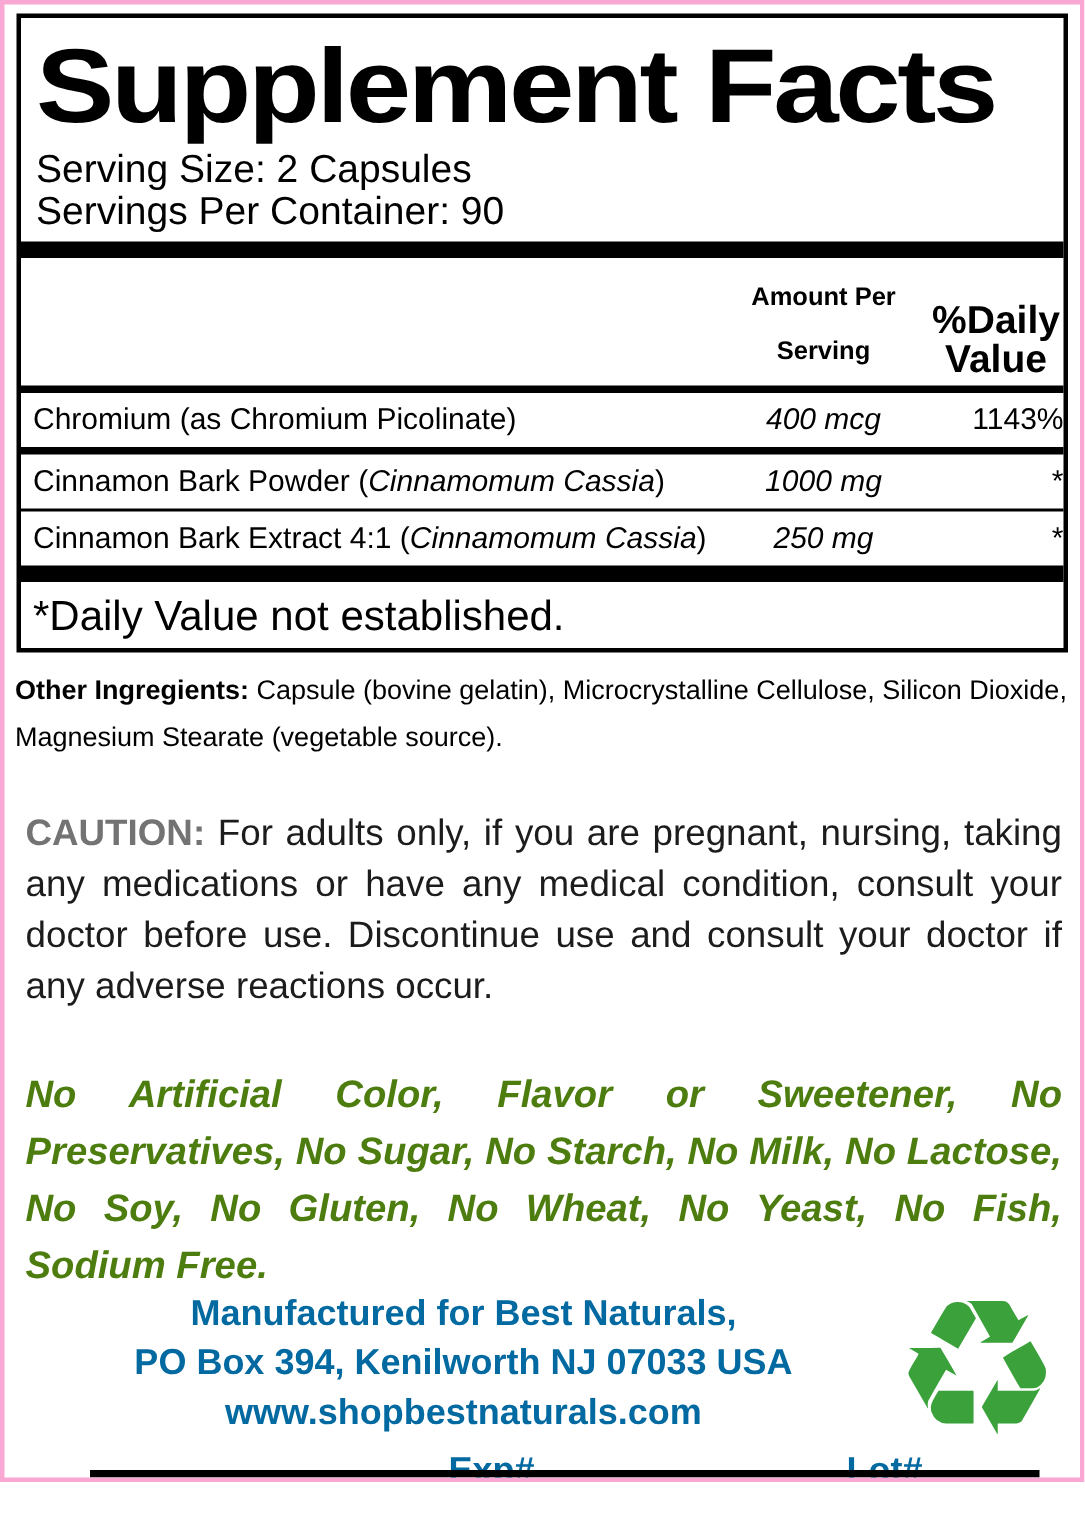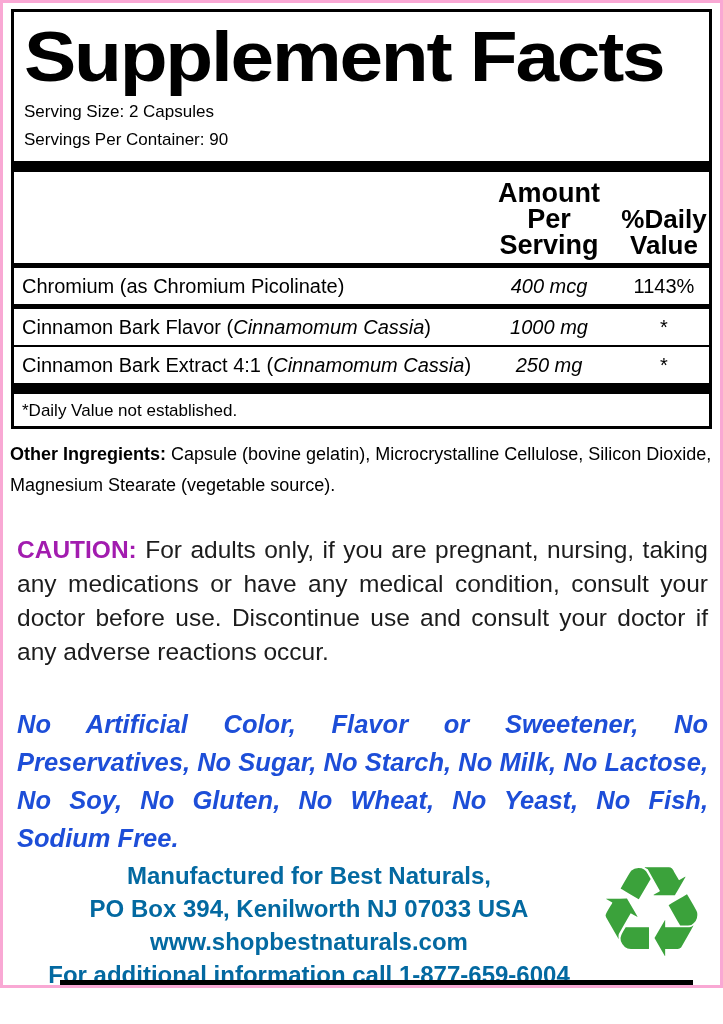--- a/index.html
+++ b/index.html
@@ -8,33 +8,33 @@
     box-sizing:border-box;border:3px solid #f9a8d4;overflow:hidden;
     font-family:"Liberation Sans", sans-serif;color:#000;
   }
   
   .facts-box{margin:6px 8px 0 8px;border:3px solid #000;background:#fff;}
   .panel-title{
     display:inline-block;font-size:70px;font-weight:bold;letter-spacing:-2px;
     line-height:82px;margin:4px 0 0 10px;white-space:nowrap;
     transform:scaleX(1.12);transform-origin:left center;
   }
-  .serving-line{font-size:17px;line-height:28px;margin-left:10px;}
+  .serving-line{font-size:26px;line-height:28px;margin-left:10px;}
   .bar-thick{height:11px;background:#000;margin-top:7px;}
   .rule5{height:5px;background:#000;}
   .rule2{height:2px;background:#000;}
   .hdr-row{display:flex;align-items:flex-end;padding:8px 0 5px 0;}
   .hdr-row .col-name{flex:1;}
-  .hdr-row .col-amt{width:140px;text-align:center;font-weight:bold;font-size:27px;line-height:26px;}
+  .hdr-row .col-amt{width:140px;text-align:center;font-weight:bold;font-size:17px;line-height:36px;}
   .hdr-row .col-dv{width:90px;text-align:center;font-weight:bold;font-size:26px;line-height:26px;}
   .nrow{display:flex;align-items:center;height:36px;font-size:20px;}
   .nrow .name{flex:1;padding-left:8px;white-space:nowrap;}
   .nrow .amt{width:140px;text-align:center;font-style:italic;}
-  .nrow .dv{width:90px;text-align:center;}
-  .footnote{font-size:17px;padding:7px 0 5px 8px;}
+  .nrow .dv{width:90px;text-align:right;}
+  .footnote{font-size:28px;padding:7px 0 5px 8px;}
   
   .other{margin:10px 4px 0 7px;font-size:18px;line-height:31px;}
   .other .lead{font-weight:bold;}
   
   .caution{margin:32px 12px 0 14px;font-size:24.5px;line-height:34px;text-align:justify;color:#1c1c1c;}
   .caution .label{font-weight:bold;}
   
   .claims{margin:36px 12px 0 14px;font-size:25.5px;line-height:38px;
           font-weight:bold;font-style:italic;text-align:justify;}
   
@@ -65,47 +65,46 @@
     <div class="rule5"></div>
 
     <div class="nrow">
       <div class="name"><span>Chromium (as Chromium Picolinate)</span><i></i><span></span></div>
       <div class="amt">400 mcg</div>
       <div class="dv">1143%</div>
     </div>
     <div class="rule5"></div>
 
     <div class="nrow">
-      <div class="name"><span>Cinnamon Bark Flavor (</span><i>Cinnamomum Cassia</i><span>)</span></div>
+      <div class="name"><span>Cinnamon Bark Powder (</span><i>Cinnamomum Cassia</i><span>)</span></div>
       <div class="amt">1000 mg</div>
       <div class="dv">*</div>
     </div>
     <div class="rule2"></div>
 
     <div class="nrow">
       <div class="name"><span>Cinnamon Bark Extract 4:1 (</span><i>Cinnamomum Cassia</i><span>)</span></div>
       <div class="amt">250 mg</div>
       <div class="dv">*</div>
     </div>
     <div class="bar-thick" style="margin-top:0;"></div>
 
     <div class="footnote">*Daily Value not established.</div>
   </div>
 
   <p class="other"><span class="lead">Other Ingregients:</span><span> Capsule (bovine gelatin), Microcrystalline Cellulose, Silicon Dioxide, Magnesium Stearate (vegetable source).</span></p>
 
-  <p class="caution"><span class="label" id="caution-label" style="color: #a21caf;">CAUTION:</span><span> For adults only, if you are pregnant, nursing, taking any medications or have any medical condition, consult your doctor before use. Discontinue use and consult your doctor if any adverse reactions occur.</span></p>
+  <p class="caution"><span class="label" id="caution-label" style="color: #737373;">CAUTION:</span><span> For adults only, if you are pregnant, nursing, taking any medications or have any medical condition, consult your doctor before use. Discontinue use and consult your doctor if any adverse reactions occur.</span></p>
 
-  <p class="claims" id="claims-text" style="color: #1d4ed8;">No Artificial Color, Flavor or Sweetener, No Preservatives, No Sugar, No Starch, No Milk, No Lactose, No Soy, No Gluten, No Wheat, No Yeast, No Fish, Sodium Free.</p>
+  <p class="claims" id="claims-text" style="color: #4d7c0f;">No Artificial Color, Flavor or Sweetener, No Preservatives, No Sugar, No Starch, No Milk, No Lactose, No Soy, No Gluten, No Wheat, No Yeast, No Fish, Sodium Free.</p>
 
   <div class="footer">
     <div>Manufactured for Best Naturals,</div>
     <div>PO Box 394, Kenilworth NJ 07033 USA</div>
     <div>www.shopbestnaturals.com</div>
-    <div>For additional information call 1-877-659-6004</div>
     <div class="lotexp">
       <span class="lot">Lot#</span>
       <span class="exp">Exp#</span>
     </div>
   </div>
 
   <div class="recycle" id="recycle-icon" style="color: rgb(59, 162, 59);">♻</div>
 
   <div class="bottom-bar"></div>
 </div>

